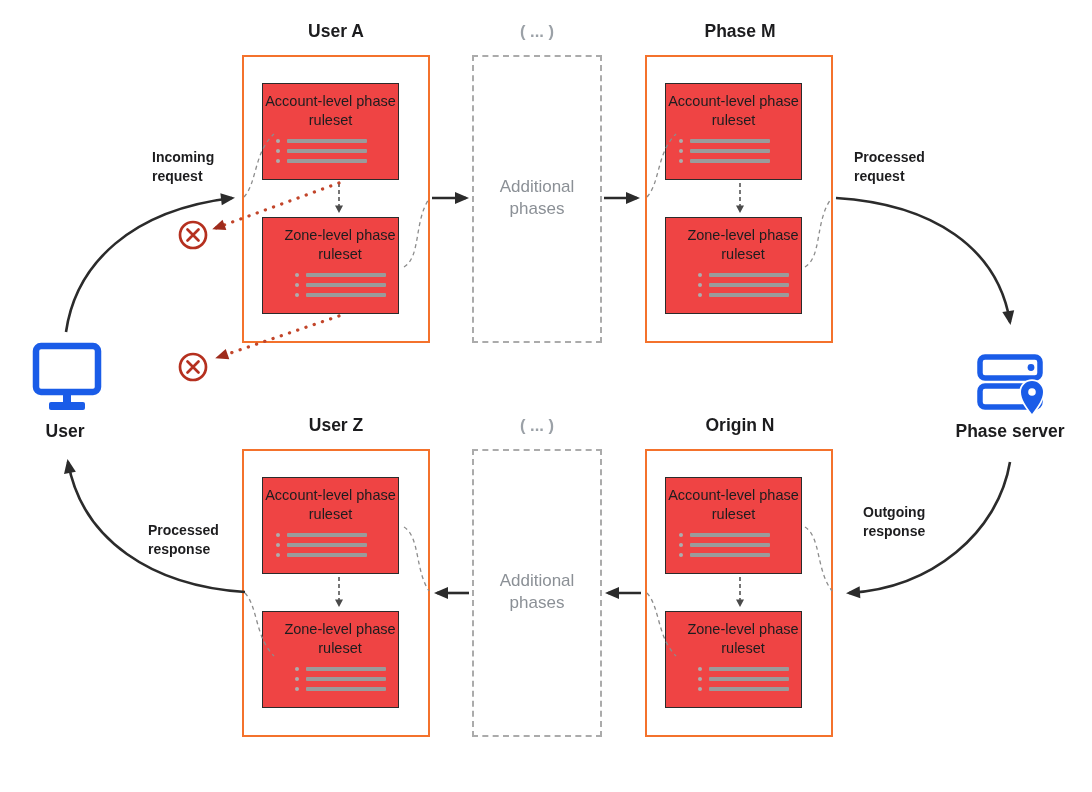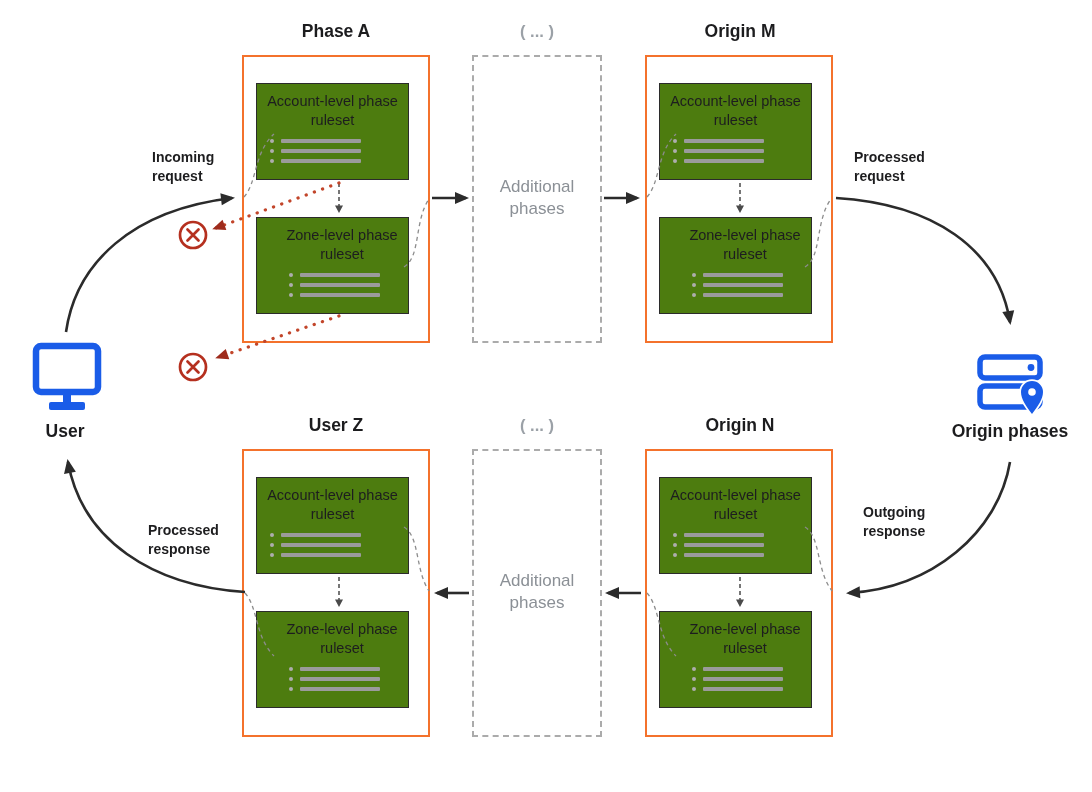--- a/index.html
+++ b/index.html
@@ -7,21 +7,21 @@
     position:relative;width:1092px;height:792px;background:#ffffff;overflow:hidden;
     font-family:"Liberation Sans", sans-serif;color:#1c1c1e;
   }
   
   .phase{position:absolute;width:188px;height:288px;border:2.6px solid #F4722C;background:#ffffff;box-sizing:border-box;}
   .phase-a{left:242px;top:55px;}
   .phase-m{left:645px;top:55px;}
   .phase-z{left:242px;top:449px;}
   .phase-n{left:645px;top:449px;}
   
-  .ruleset{position:absolute;left:12px;width:153px;height:97px;border:1.6px solid #2b2b2b;background:#4d7c0f;box-sizing:border-box;}
+  .ruleset{position:absolute;left:18px;width:137px;height:97px;border:1.6px solid #2b2b2b;background:#ef4444;box-sizing:border-box;}
   .account{top:26px;}
   .zone{top:160px;padding-left:19px;}
   .ruleset-label{padding-top:8px;font-size:14.5px;line-height:18.5px;text-align:center;color:#1d1d1f;}
   .lines{margin-top:7px;}
   .lrow{display:flex;align-items:center;gap:7px;height:10px;margin-left:13px;}
   .ldot{width:4px;height:4px;border-radius:50%;background:#ADADAD;}
   .lbar{width:80px;height:4px;background:#9B9B9B;border-radius:1px;}
   
   .dashed-box{position:absolute;left:472px;width:130px;height:288px;border:2px dashed #ABABAB;background:#ffffff;box-sizing:border-box;}
   .dash-top{top:55px;} .dash-bottom{top:449px;}
@@ -33,23 +33,23 @@
   .flow{position:absolute;font-weight:bold;font-size:14px;line-height:19px;color:#1d1d1f;}
   .warning{position:absolute;left:141px;top:275px;width:94px;font-size:14px;line-height:20.5px;color:#B03A30;}
   .endpoint-label{position:absolute;text-align:center;font-weight:bold;font-size:17.5px;color:#1c1c1e;}
   svg.overlay{position:absolute;left:0;top:0;pointer-events:none;}
 </style>
 </head>
 <body>
 
 <div id="stage">
 
-  <div class="phase-title" style="left:266px;top:21px;">Phase A</div>
+  <div class="phase-title" style="left:266px;top:21px;">User A</div>
   <div class="ellipsis-title" style="top:22px;">( ... )</div>
-  <div class="phase-title" style="left:670px;top:21px;">Origin M</div>
+  <div class="phase-title" style="left:670px;top:21px;">Phase M</div>
   <div class="phase-title" style="left:266px;top:415px;">User Z</div>
   <div class="ellipsis-title" style="top:416px;">( ... )</div>
   <div class="phase-title" style="left:670px;top:415px;">Origin N</div>
 
   <div class="phase phase-a">
     <div class="ruleset account">
       <div class="ruleset-label">Account-level phase ruleset</div>
       <div class="lines">
         <div class="lrow">
             <span class="ldot"></span>
@@ -200,21 +200,21 @@
       </div>
     </div>
   </div>
 
   <div class="flow" style="left:152px;top:148px;width:84px;">Incoming request</div>
   <div class="flow" style="left:854px;top:148px;width:90px;">Processed request</div>
   <div class="flow" style="left:863px;top:503px;width:84px;">Outgoing response</div>
   <div class="flow" style="left:148px;top:521px;width:90px;">Processed response</div>
 
   <div class="endpoint-label" style="left:15px;top:421px;width:100px;">User</div>
-  <div class="endpoint-label" style="left:930px;top:421px;width:160px;">Origin phases</div>
+  <div class="endpoint-label" style="left:930px;top:421px;width:160px;">Phase server</div>
 
   <svg class="overlay" width="1092" height="792" viewBox="0 0 1092 792">
     <defs>
       <marker id="mBlack" markerUnits="userSpaceOnUse" markerWidth="16" markerHeight="14" refX="12" refY="7" orient="auto">
         <path d="M1,1 L15,7 L1,13 Z" fill="#2b2b2b"></path>
       </marker>
       <marker id="mRed" markerUnits="userSpaceOnUse" markerWidth="15" markerHeight="13" refX="10" refY="6.5" orient="auto">
         <path d="M1,1 L14,6.5 L1,12 Z" fill="#9E2B1C"></path>
       </marker>
       <marker id="mSmall" markerUnits="userSpaceOnUse" markerWidth="9" markerHeight="9" refX="6" refY="4.5" orient="auto">

